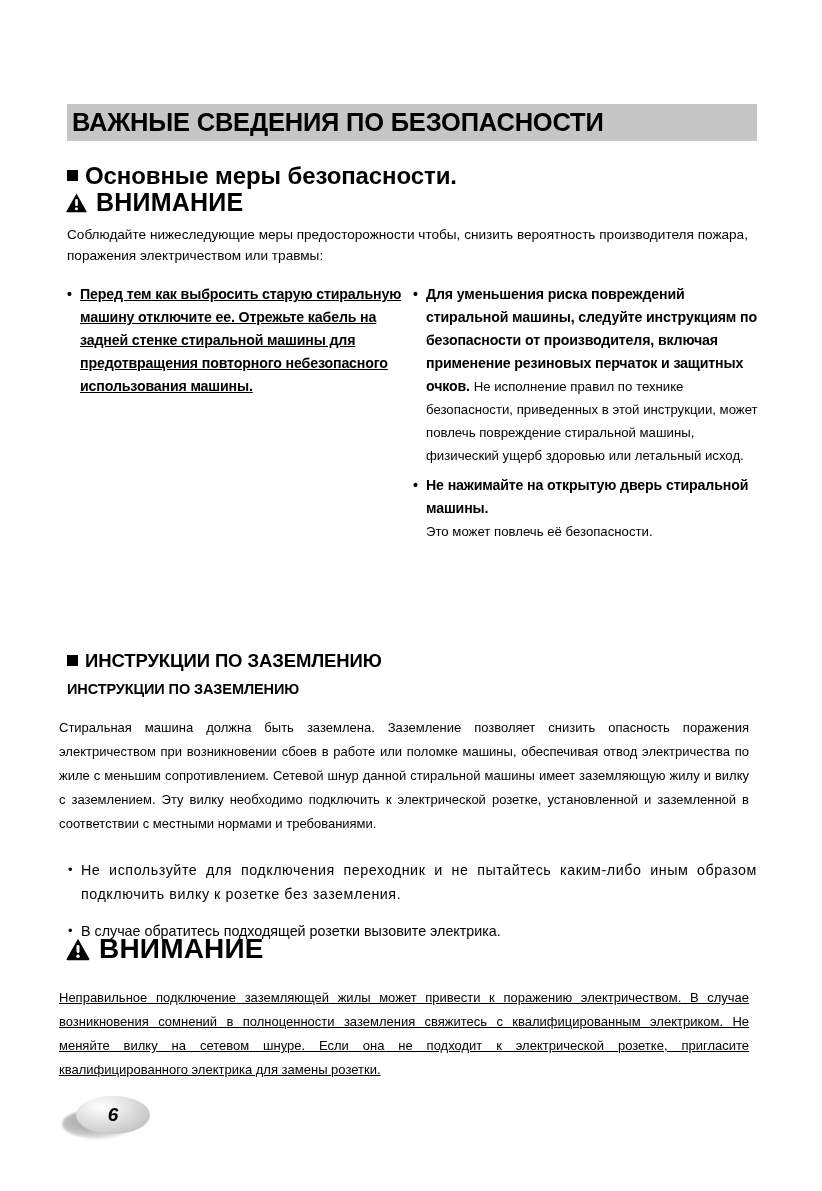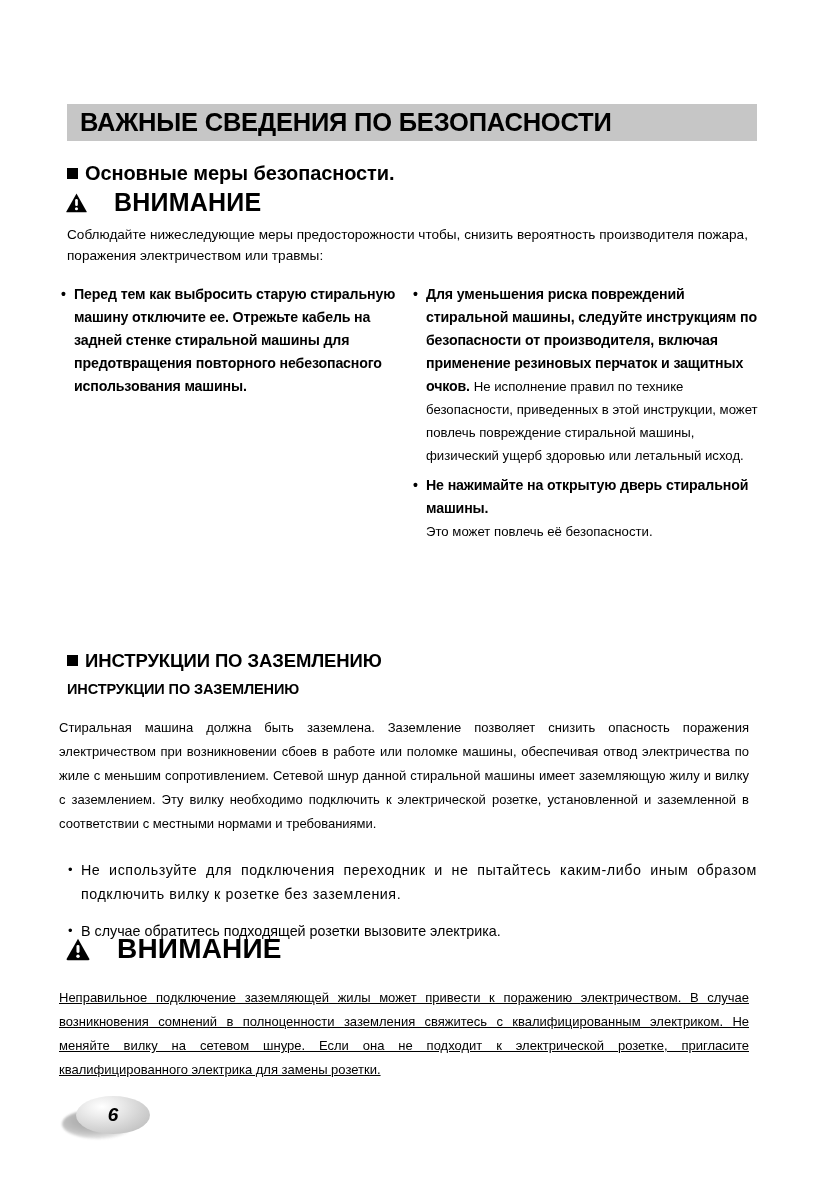--- a/index.html
+++ b/index.html
@@ -29,29 +29,29 @@
     width: 690px;
     height: 37px;
     background: #c6c6c6;
     display: flex;
     align-items: center;
   }
   .title-bar-text {
     font-size: 25.5px;
     font-weight: bold;
     letter-spacing: -0.2px;
-    padding-left: 13px;
+    padding-left: 5px;
     line-height: 1;
     white-space: nowrap;
   }
 
   
   .sq-heading {
     position: absolute;
-    font-size: 20px;
+    font-size: 24px;
     font-weight: bold;
     letter-spacing: -0.1px;
     white-space: nowrap;
     display: flex;
     align-items: center;
     gap: 7px;
   }
   .sq-mark {
     display: inline-block;
     width: 11px;
@@ -70,21 +70,21 @@
     font-weight: bold;
     letter-spacing: -0.1px;
     white-space: nowrap;
   }
 
   
   .warning-heading {
     position: absolute;
     display: flex;
     align-items: center;
-    gap: 26px;
+    gap: 8px;
     white-space: nowrap;
   }
   .warning-heading .wtext {
     font-weight: bold;
     letter-spacing: 0.2px;
     line-height: 1;
   }
   #warning-heading-1 { left: 65px; top: 190px; }
   #warning-heading-1 .wtext { font-size: 25px; }
   #warning-heading-2 { left: 65px; top: 935px; }
@@ -100,21 +100,21 @@
     width: 690px;
     font-size: 13.6px;
     line-height: 21px;
   }
 
   
   .col {
     position: absolute;
     top: 283px;
   }
-  .col-left { left: 61px; width: 340px; }
+  .col-left { left: 67px; width: 340px; text-decoration: underline; }
   .col-right { left: 413px; width: 345px; }
 
   .bullet {
     position: relative;
     padding-left: 13px;
     margin-bottom: 7px;
     font-size: 14.2px;
     font-weight: bold;
     line-height: 23px;
     letter-spacing: -0.15px;

